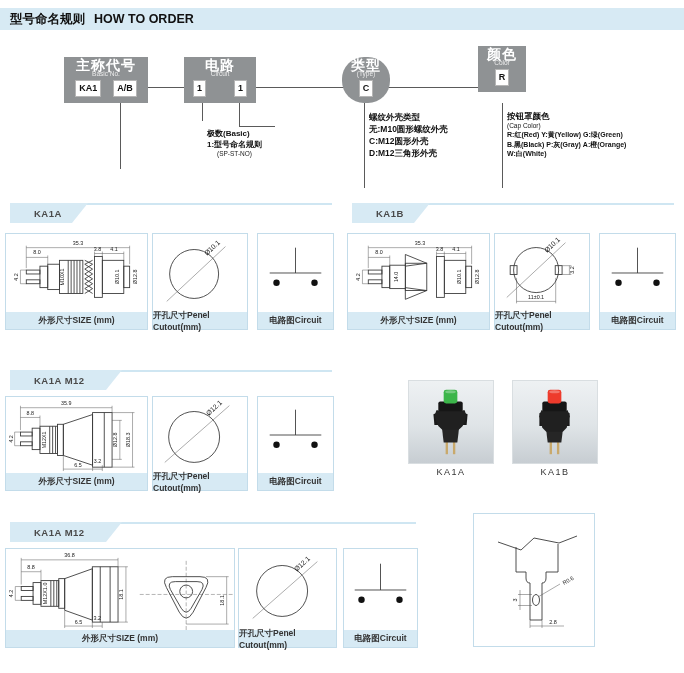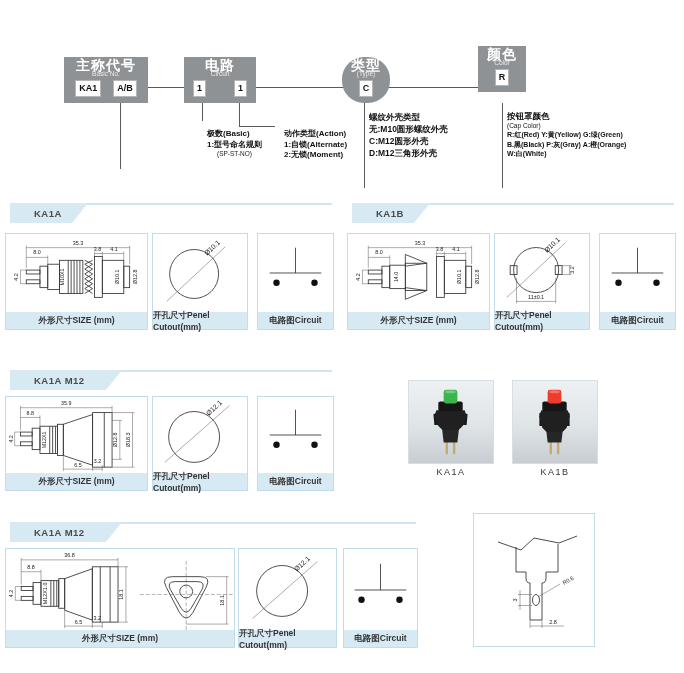--- a/index.html
+++ b/index.html
@@ -53,20 +53,24 @@
   .dl{stroke:#555;fill:none;stroke-width:.5;}
   .dash{stroke:#666;fill:none;stroke-width:.5;stroke-dasharray:4 2;}
   .dim{font-size:5.5px;fill:#1a1a1a;}
   .dimL{font-size:7px;fill:#1a1a1a;}
 </style>
 </head>
 <body>
 
 <div class="canvas">
 
+  <div class="abs topbar">
+    <span>型号命名规则</span>
+    <span>HOW TO ORDER</span>
+  </div>
 
   <div class="abs hline" style="left:100px;top:87px;width:403px;height:1px;"></div>
 
   <div class="abs obox" style="left:64px;top:57px;width:84px;height:46px;">
     <div class="zh">主称代号</div>
     <div class="en">Basic No.</div>
     <div class="chips">
       <span class="chip">KA1</span>
       <span class="chip">A/B</span>
     </div>
@@ -98,25 +102,20 @@
   <div class="abs vline" style="left:202px;top:103px;width:1px;height:18px;"></div>
   <div class="abs vline" style="left:239px;top:103px;width:1px;height:23px;"></div>
   <div class="abs hline" style="left:239px;top:126px;width:36px;height:1px;"></div>
   <div class="abs vline" style="left:364px;top:103px;width:1px;height:85px;"></div>
   <div class="abs vline" style="left:502px;top:103px;width:1px;height:85px;"></div>
 
   <div class="abs note" style="left:207px;top:129px;">
     <div>极数(Basic)</div>
     <div>1:型号命名规则</div>
     <div class="sub">(SP-ST-NO)</div>
-  </div>
-  <div class="abs note" style="left:284px;top:129px;">
-    <div>动作类型(Action)</div>
-    <div>1:自锁(Alternate)</div>
-    <div>2:无锁(Moment)</div>
   </div>
   <div class="abs note" style="left:369px;top:111px;font-size:8.5px;line-height:12px;">
     <div>螺纹外壳类型</div>
     <div>无:M10圆形螺纹外壳</div>
     <div>C:M12圆形外壳</div>
     <div>D:M12三角形外壳</div>
   </div>
   <div class="abs note" style="left:507px;top:111px;">
     <div style="font-size:8.5px;">按钮罩颜色</div>
     <div class="plain">(Cap Color)</div>

